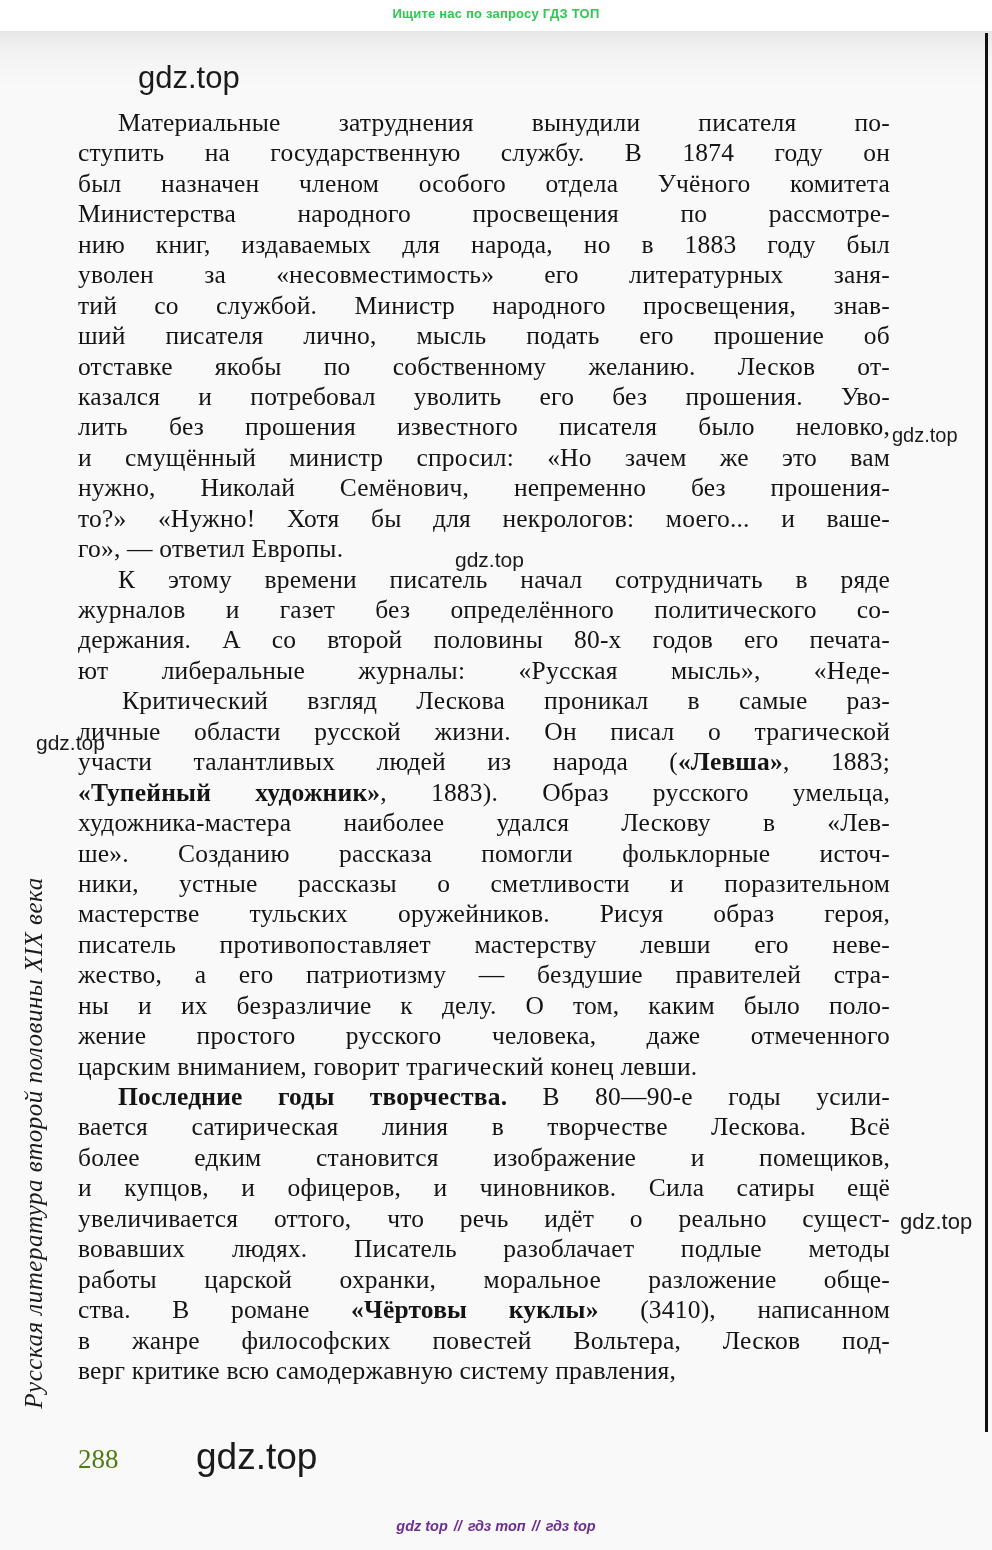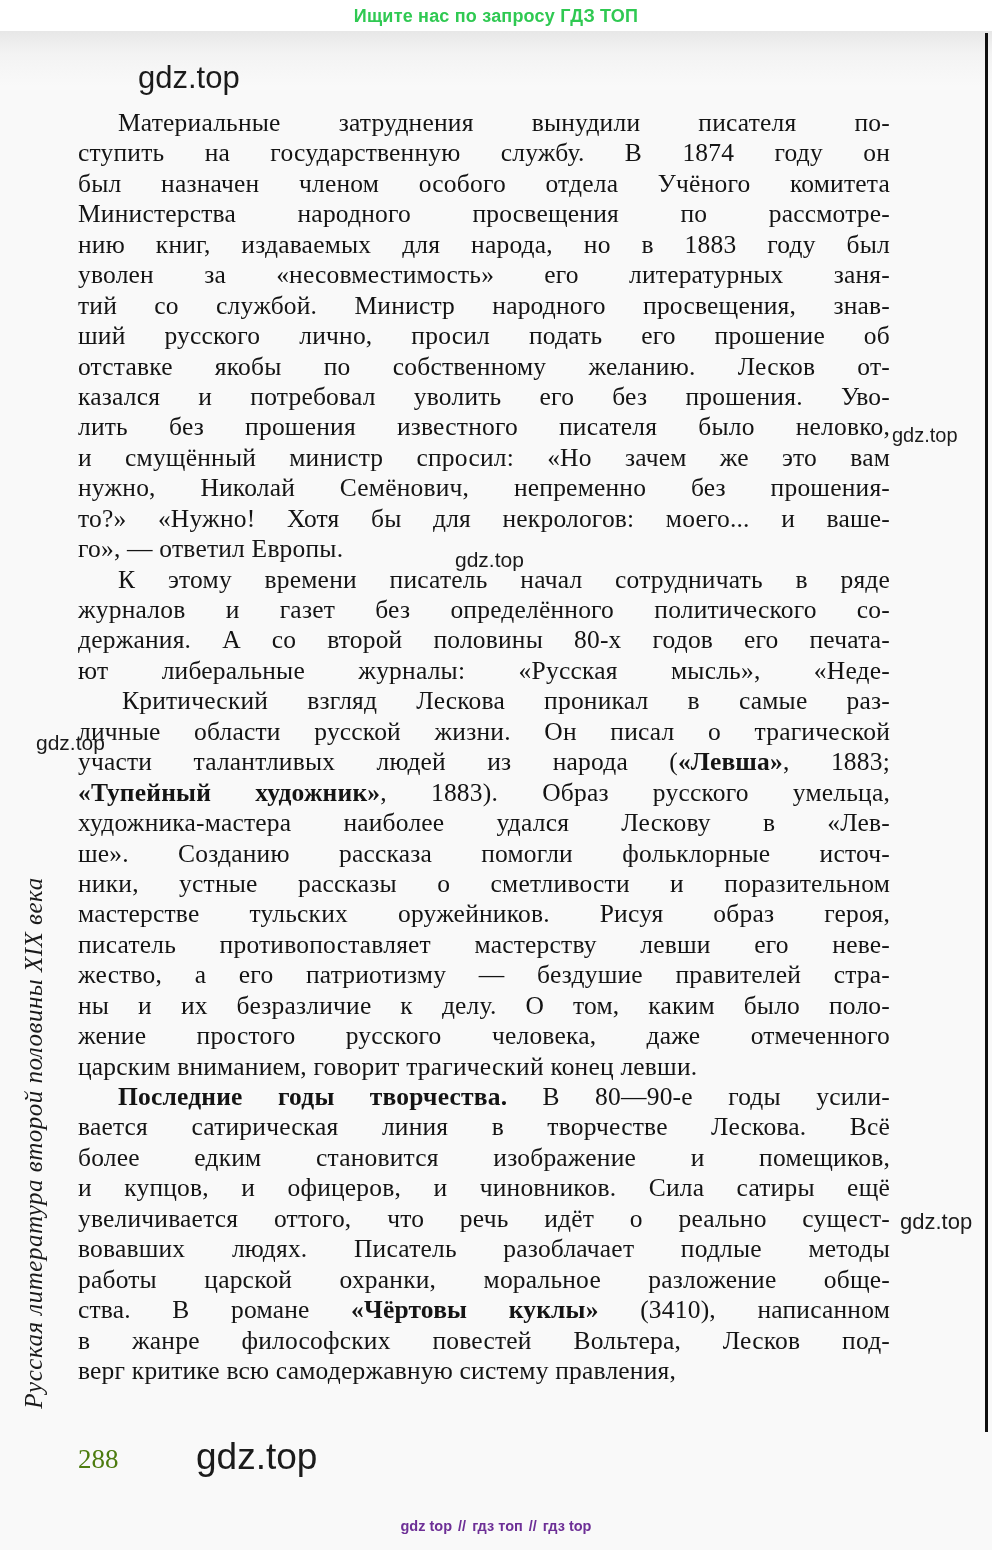--- a/index.html
+++ b/index.html
@@ -2,21 +2,21 @@
 <html><head>
 <meta charset="utf-8">
 <style>
   html,body{margin:0;padding:0;}
   body{
     width:992px;height:1550px;position:relative;background:#ffffff;
     font-family:"Liberation Serif", serif;overflow:hidden;
   }
   .promo{
     position:absolute;top:6px;left:0;width:992px;text-align:center;
-    font-family:"Liberation Sans", sans-serif;font-size:18px;font-weight:bold;
+    font-family:"Liberation Sans", sans-serif;font-size:13px;font-weight:bold;
     letter-spacing:.2px;
   }
   .scan{
     position:absolute;left:0;top:31px;width:992px;height:1519px;
     background:linear-gradient(180deg,#e7e7e7 0px,#f3f3f3 22px,#f9f9f9 55px,#f9f9f9 100%);
   }
   .scan-edge{
     position:absolute;left:985px;top:33px;width:3px;height:1399px;background:#101010;
   }
   .col{
@@ -40,21 +40,21 @@
   .wm-bottom{left:196px;top:1436px;font-size:37px;}
   .pagenum{position:absolute;left:78px;top:1444px;font-size:27px;color:#4d7c0f;}
   .side-title{
     position:absolute;left:20px;top:1452px;width:618px;
     transform:rotate(-90deg);transform-origin:0 0;
     font-style:italic;font-size:25px;color:#1a1a1a;text-align:center;
     letter-spacing:.5px;white-space:nowrap;
   }
   .footer{
     position:absolute;top:1518px;left:0;width:992px;text-align:center;
-    font-family:"Liberation Sans", sans-serif;font-size:14.5px;font-weight:bold;
+    font-family:"Liberation Sans", sans-serif;font-size:14.5px;font-weight:bold;font-style:italic;
   }
   .footer a{text-decoration:none;cursor:pointer;}
   .footer .sep{padding:0 6px;}
 </style>
 </head>
 <body>
 
 <div class="promo" style="color: rgb(47, 201, 82);">Ищите нас по запросу ГДЗ ТОП</div>
 
 <div class="scan"></div>
@@ -63,21 +63,21 @@
 <div class="wm wm-top">gdz.top</div>
 
 <div class="col" style="color: rgb(20, 20, 20);">
     <div class="line indent"><span>Материальные затруднения вынудили писателя по-</span></div>
     <div class="line"><span>ступить на государственную службу. В 1874 году он</span></div>
     <div class="line"><span>был назначен членом особого отдела Учёного комитета</span></div>
     <div class="line"><span>Министерства народного просвещения по рассмотре-</span></div>
     <div class="line"><span>нию книг, издаваемых для народа, но в 1883 году был</span></div>
     <div class="line"><span>уволен за «несовместимость» его литературных заня-</span></div>
     <div class="line"><span>тий со службой. Министр народного просвещения, знав-</span></div>
-    <div class="line"><span>ший русского лично, просил подать его прошение об</span></div>
+    <div class="line"><span>ший писателя лично, мысль подать его прошение об</span></div>
     <div class="line"><span>отставке якобы по собственному желанию. Лесков от-</span></div>
     <div class="line"><span>казался и потребовал уволить его без прошения. Уво-</span></div>
     <div class="line"><span>лить без прошения известного писателя было неловко,</span></div>
     <div class="line"><span>и смущённый министр спросил: «Но зачем же это вам</span></div>
     <div class="line"><span>нужно, Николай Семёнович, непременно без прошения-</span></div>
     <div class="line"><span>то?» «Нужно! Хотя бы для некрологов: моего... и ваше-</span></div>
     <div class="line para-end"><span>го», — ответил Европы.</span></div>
     <div class="line indent"><span>К этому времени писатель начал сотрудничать в ряде</span></div>
     <div class="line"><span>журналов и газет без определённого политического со-</span></div>
     <div class="line"><span>держания. А со второй половины 80-х годов его печата-</span></div>

